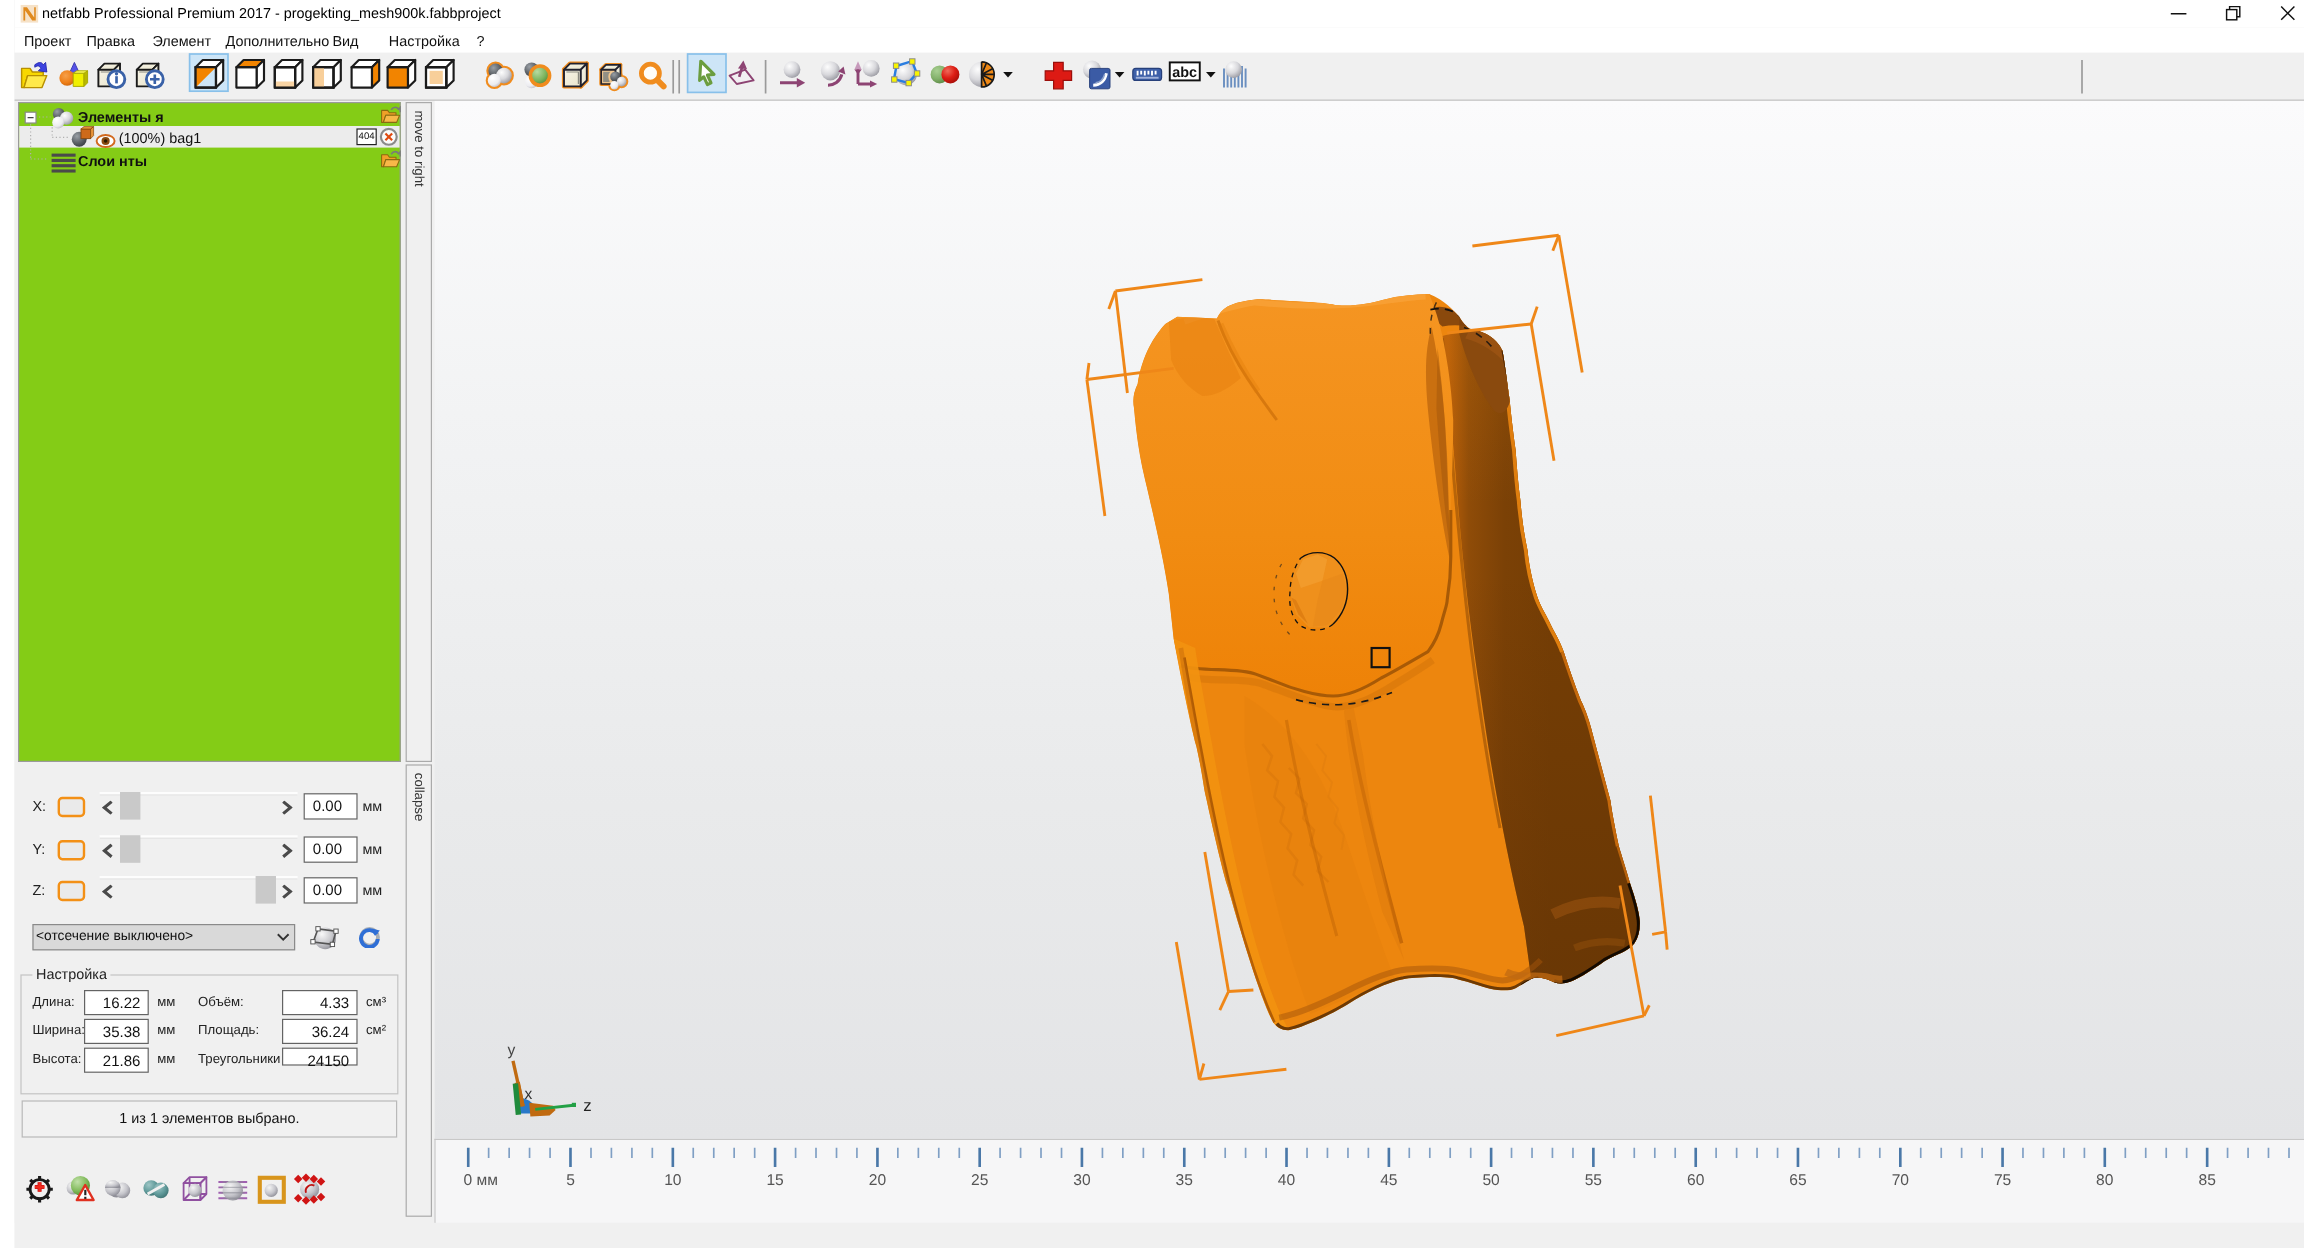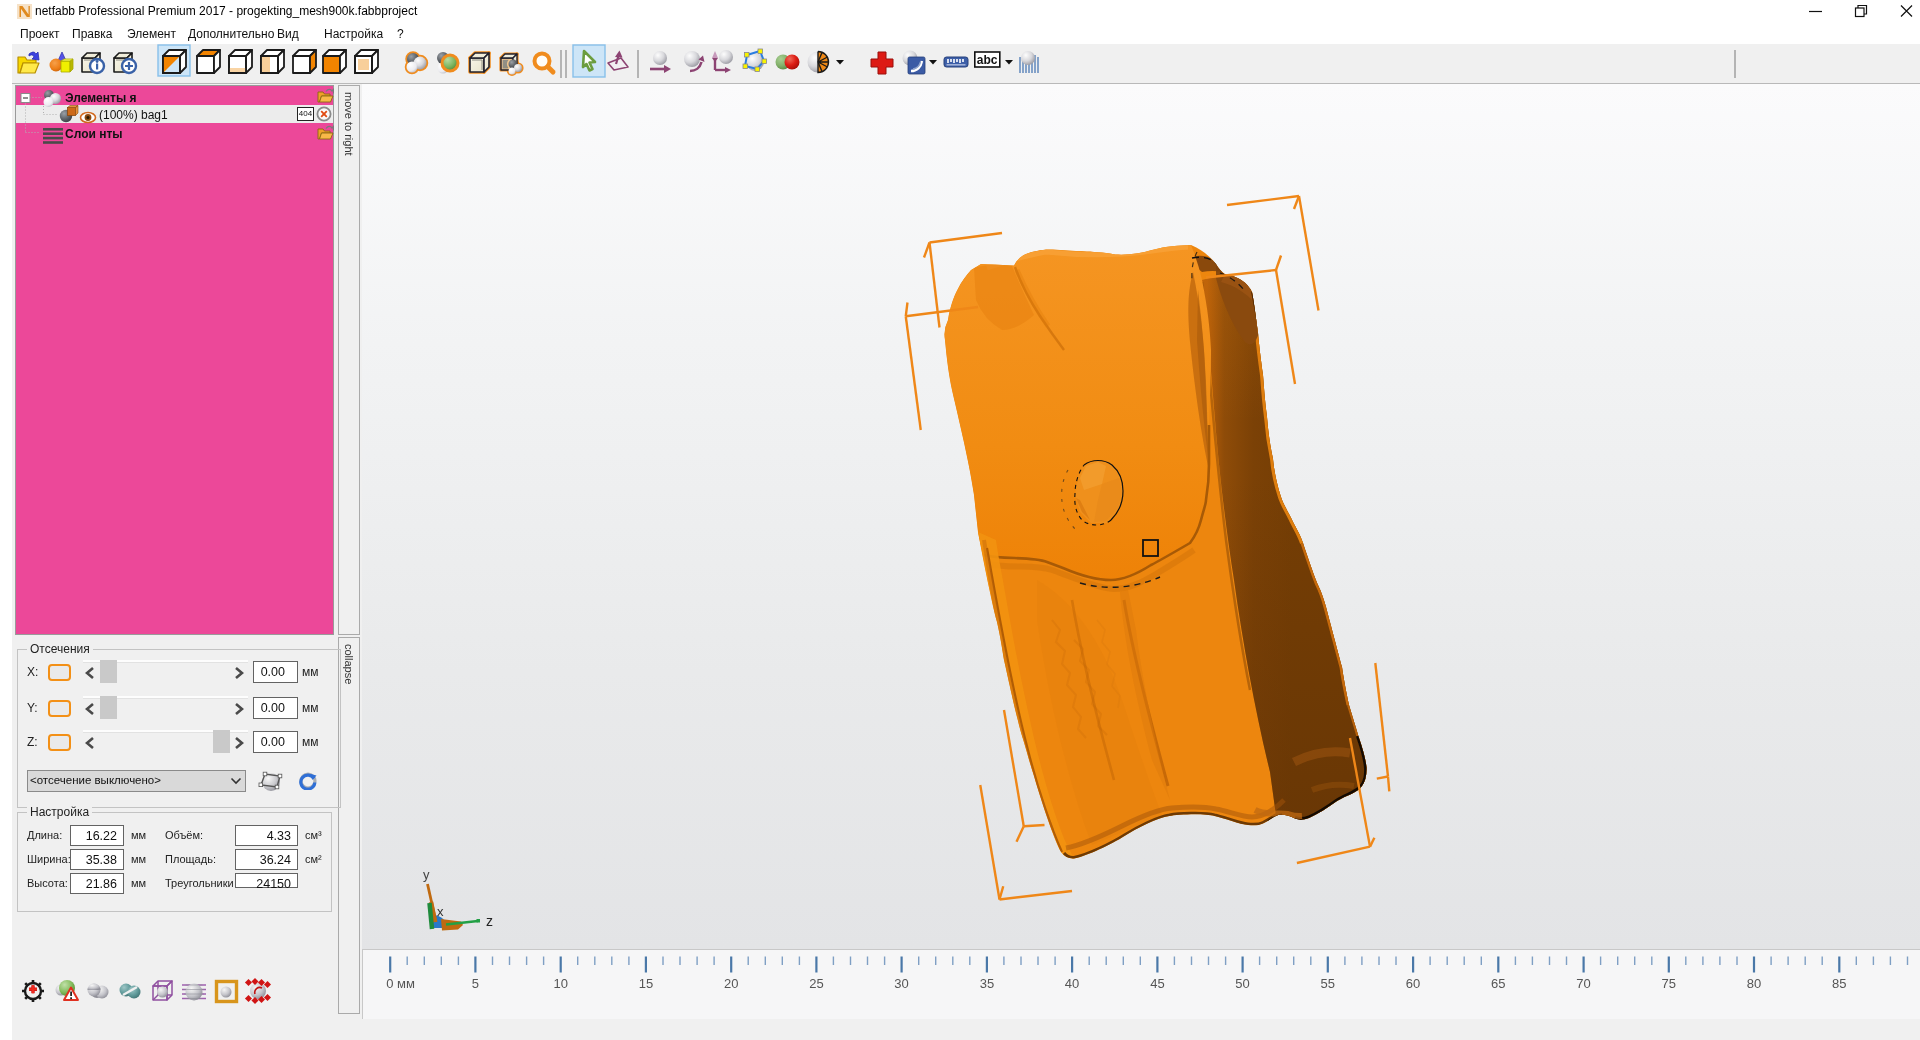--- a/index.html
+++ b/index.html
@@ -4,21 +4,21 @@
 html,body{margin:0;padding:0;}
 #root{position:relative;width:1920px;height:1040px;overflow:hidden;
   font-family:"Liberation Sans",sans-serif;background:#f0f0f0;margin-left:12px;}
 .abs{position:absolute;}
 .titlebar{left:0;top:0;width:1920px;height:23px;background:#ffffff;}
 .title-text{left:23px;top:4px;font-size:12px;color:#000;}
 .menubar{left:0;top:23px;width:1920px;height:21px;background:#ffffff;}
 .menu-item{top:4px;font-size:12px;color:#111;}
 .toolbar{left:0;top:44px;width:1920px;height:40px;background:#f0f0f0;border-bottom:1px solid #b9b9b9;box-sizing:border-box;}
 .leftcol{left:0;top:84px;width:350px;height:935px;background:#f0f0f0;}
-.treepanel{left:3px;top:1px;width:319px;height:550px;background:#ec4899;border:1px solid #9a9a9a;box-sizing:border-box;}
+.treepanel{left:3px;top:1px;width:319px;height:550px;background:#84cc16;border:1px solid #9a9a9a;box-sizing:border-box;}
 .trow{position:absolute;left:0;width:317px;height:18px;}
 .trow-text{position:absolute;top:2px;font-size:12px;color:#111;}
 .strip{background:#f0f0f0;border:1px solid #aaaaaa;box-sizing:border-box;}
 .striptext{position:absolute;font-size:11px;color:#333;transform:rotate(90deg);transform-origin:0 0;white-space:nowrap;}
 .groupbox{position:absolute;border:1px solid #c3c3c3;}
 .grouplabel{position:absolute;top:-8px;left:9px;background:#f0f0f0;padding:0 3px;font-size:12px;color:#222;}
 .clabel{position:absolute;font-size:12px;color:#222;}
 .ilabel{position:absolute;font-size:11px;color:#222;}
 .orangecheck{position:absolute;width:19px;height:13px;background:#eaeaea;border:2.5px solid #f39016;border-radius:4px;}
 .sliderthumb{position:absolute;background:#c9c9c9;}
@@ -538,23 +538,20 @@
         <div class="abs" style="left:281px;top:21px;width:17px;height:14px;background:#fff;border:1.4px solid #222;font-size:8px;color:#111;text-align:center;line-height:12px;box-sizing:border-box">404</div>
         <svg class="abs" style="left:300px;top:20px" width="16" height="16" viewBox="0 0 16 16">
 <circle cx="8" cy="8" r="6.6" fill="#fafafa" stroke="#8a8a8a" stroke-width="1.8"></circle>
 <path d="M5.2 5.2 L10.8 10.8 M10.8 5.2 L5.2 10.8" stroke="#e04a10" stroke-width="1.8"></path>
 </svg>
       </div>
       <div class="abs strip" style="left:326px;top:1px;width:22px;height:550px"></div>
       <div class="striptext" style="left:343px;top:8px">move to right</div>
       <div class="abs strip" style="left:326px;top:553px;width:22px;height:377px"></div>
       <div class="striptext" style="left:343px;top:560px">collapse</div>
-      <div class="groupbox" style="left:5px;top:565px;width:322px;height:157px">
-        <span class="grouplabel">Отсечения</span>
-      </div>
       <span class="clabel" style="left:15px;top:581px">X:</span>
       <div class="abs orangecheck" style="left:36px;top:580px"></div>
       <svg class="abs" style="left:73px;top:583px" width="10" height="12" viewBox="0 0 10 12">
         <path d="M8 1 L2 6 L8 11" fill="none" stroke="#4a4a4a" stroke-width="2.6"></path>
       </svg>
       <div class="abs" style="left:71px;top:576px;width:165px;height:2px;background:#fdfdfd;border-bottom:1px solid #e2e2e2"></div>
       <div class="abs sliderthumb" style="left:88px;top:576px;width:16.5px;height:23px"></div>
       <svg class="abs" style="left:222px;top:583px" width="10" height="12" viewBox="0 0 10 12">
         <path d="M2 1 L8 6 L2 11" fill="none" stroke="#4a4a4a" stroke-width="2.6"></path>
       </svg>
@@ -623,20 +620,21 @@
       <div class="abs numbox" style="left:58px;top:765px;width:54px;height:21px;padding:2.5px 6px 0 0">35.38</div>
       <span class="ilabel" style="left:119px;top:769px">мм</span>
       <span class="ilabel" style="left:153px;top:769px">Площадь:</span>
       <div class="abs numbox" style="left:223px;top:765px;width:63px;height:21px;padding:2.5px 6px 0 0">36.24</div>
       <span class="ilabel" style="left:293px;top:769px">см²</span>
       <span class="ilabel" style="left:15px;top:793px">Высота:</span>
       <div class="abs numbox" style="left:58px;top:789px;width:54px;height:21px;padding:2.5px 6px 0 0">21.86</div>
       <span class="ilabel" style="left:119px;top:793px">мм</span>
       <span class="ilabel" style="left:153px;top:793px">Треугольники</span>
       <div class="abs numbox" style="left:223px;top:789px;width:63px;height:15px;padding:2.5px 6px 0 0">24150</div>
+      <div class="selbar">1 из 1 элементов выбрано.</div>
       <svg class="abs" style="left:0;top:892px" width="350" height="32" viewBox="0 0 350 32">
 <defs>
 <radialGradient id="bsph" cx="35%" cy="30%" r="75%">
             <stop offset="0%" stop-color="#f5f5f5"></stop>
             <stop offset="60%" stop-color="#c5c5cb"></stop>
             <stop offset="100%" stop-color="#8f8f98"></stop>
           </radialGradient>
 <radialGradient id="bgreen" cx="35%" cy="30%" r="75%">
             <stop offset="0%" stop-color="#c0e0a8"></stop>
             <stop offset="60%" stop-color="#84bc5e"></stop>

